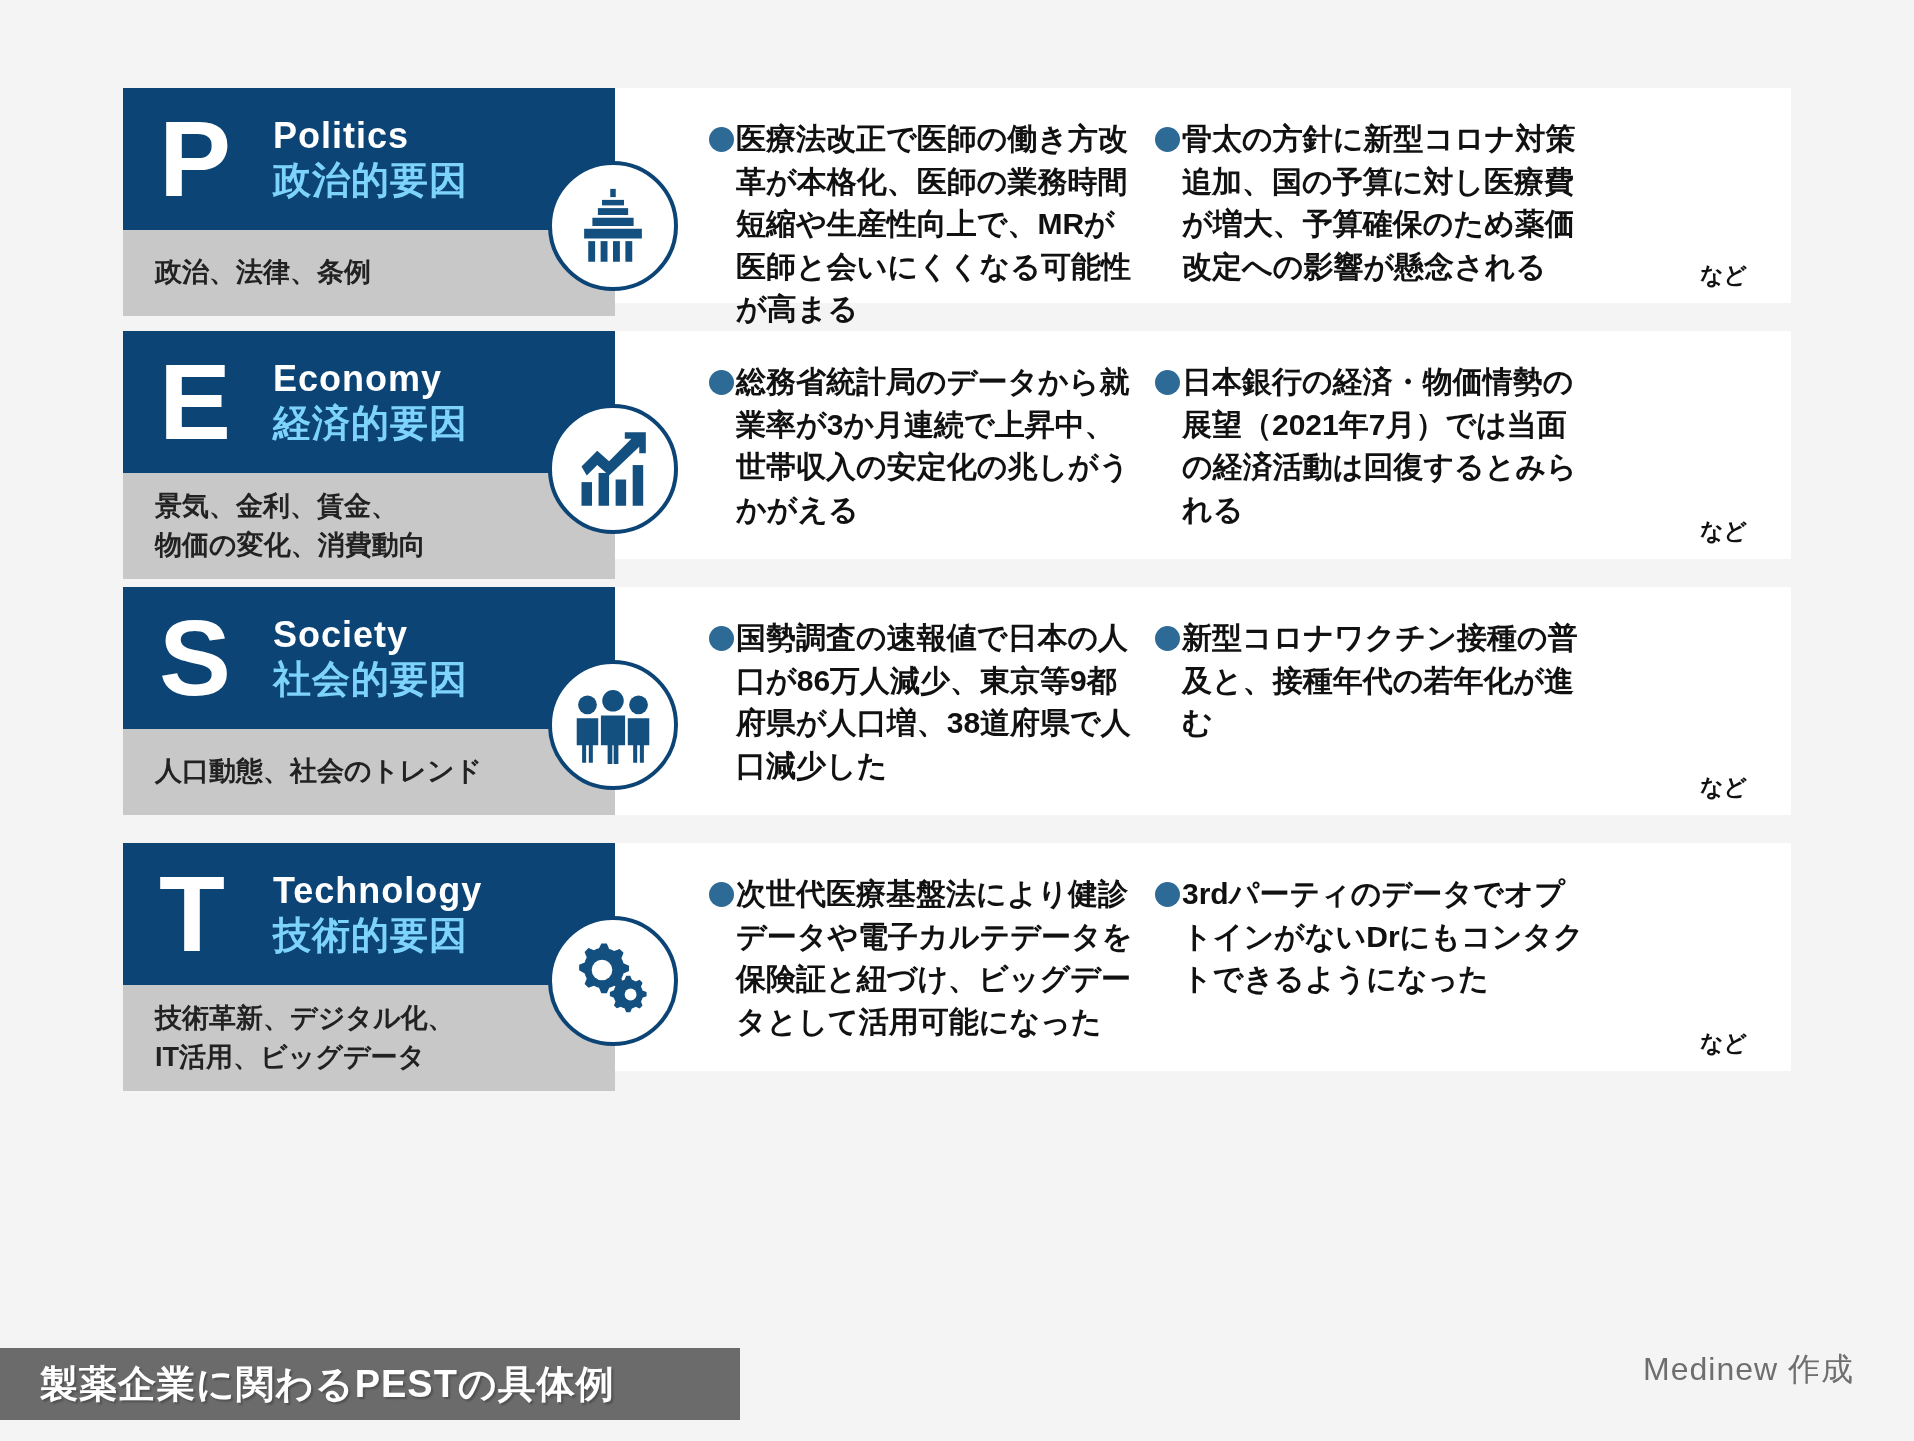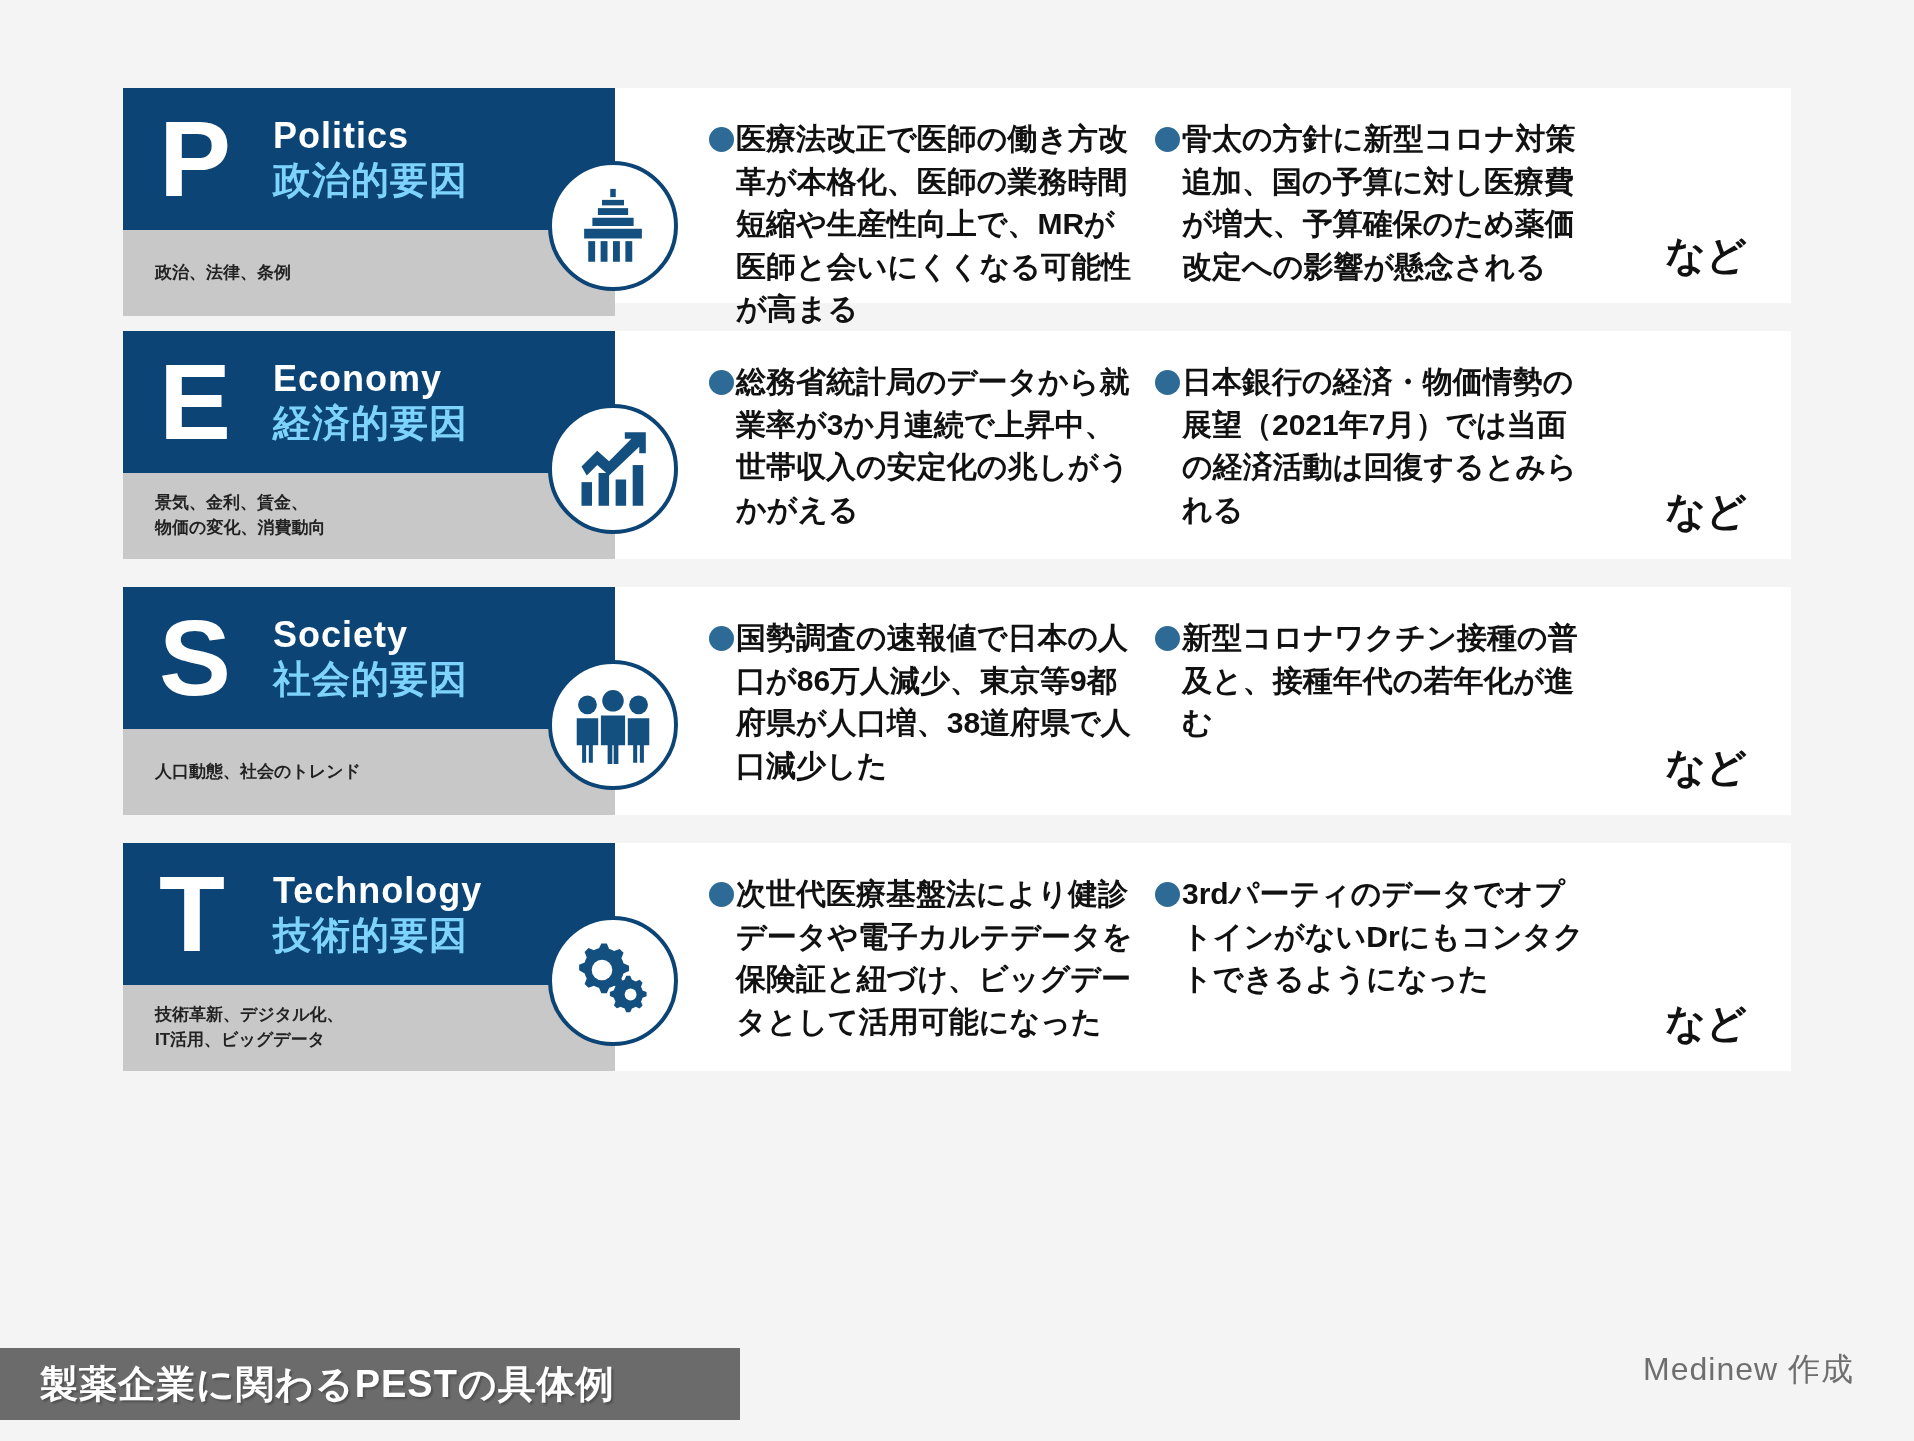--- a/index.html
+++ b/index.html
@@ -62,21 +62,21 @@
   .sub{
     background:#c8c8c8;
     min-height:86px;
     box-sizing:border-box;
     padding:14px 0 14px 32px;
     display:flex;
     align-items:center;
   }
   .sub-text{
     color:#222222;
-    font-size:17px;
+    font-size:27px;
     font-weight:600;
     line-height:1.45;
     white-space:pre-line;
   }
 
   
   .icon-circle{
     position:absolute;
     left:425px;
     width:130px;height:130px;
@@ -116,23 +116,23 @@
   .btext{
     color:#111111;
     font-size:30px;
     font-weight:700;
     line-height:1.42;
     letter-spacing:0px;
   }
   .nado{
     position:absolute;
     right:44px;
-    bottom:20px;
+    bottom:12px;
     color:#111111;
-    font-size:40px;
+    font-size:23px;
     font-weight:700;
   }
 
   
   .footer-bar{
     position:absolute;
     left:0;
     width:740px;
     height:72px;
     background:#6b6b6b;

